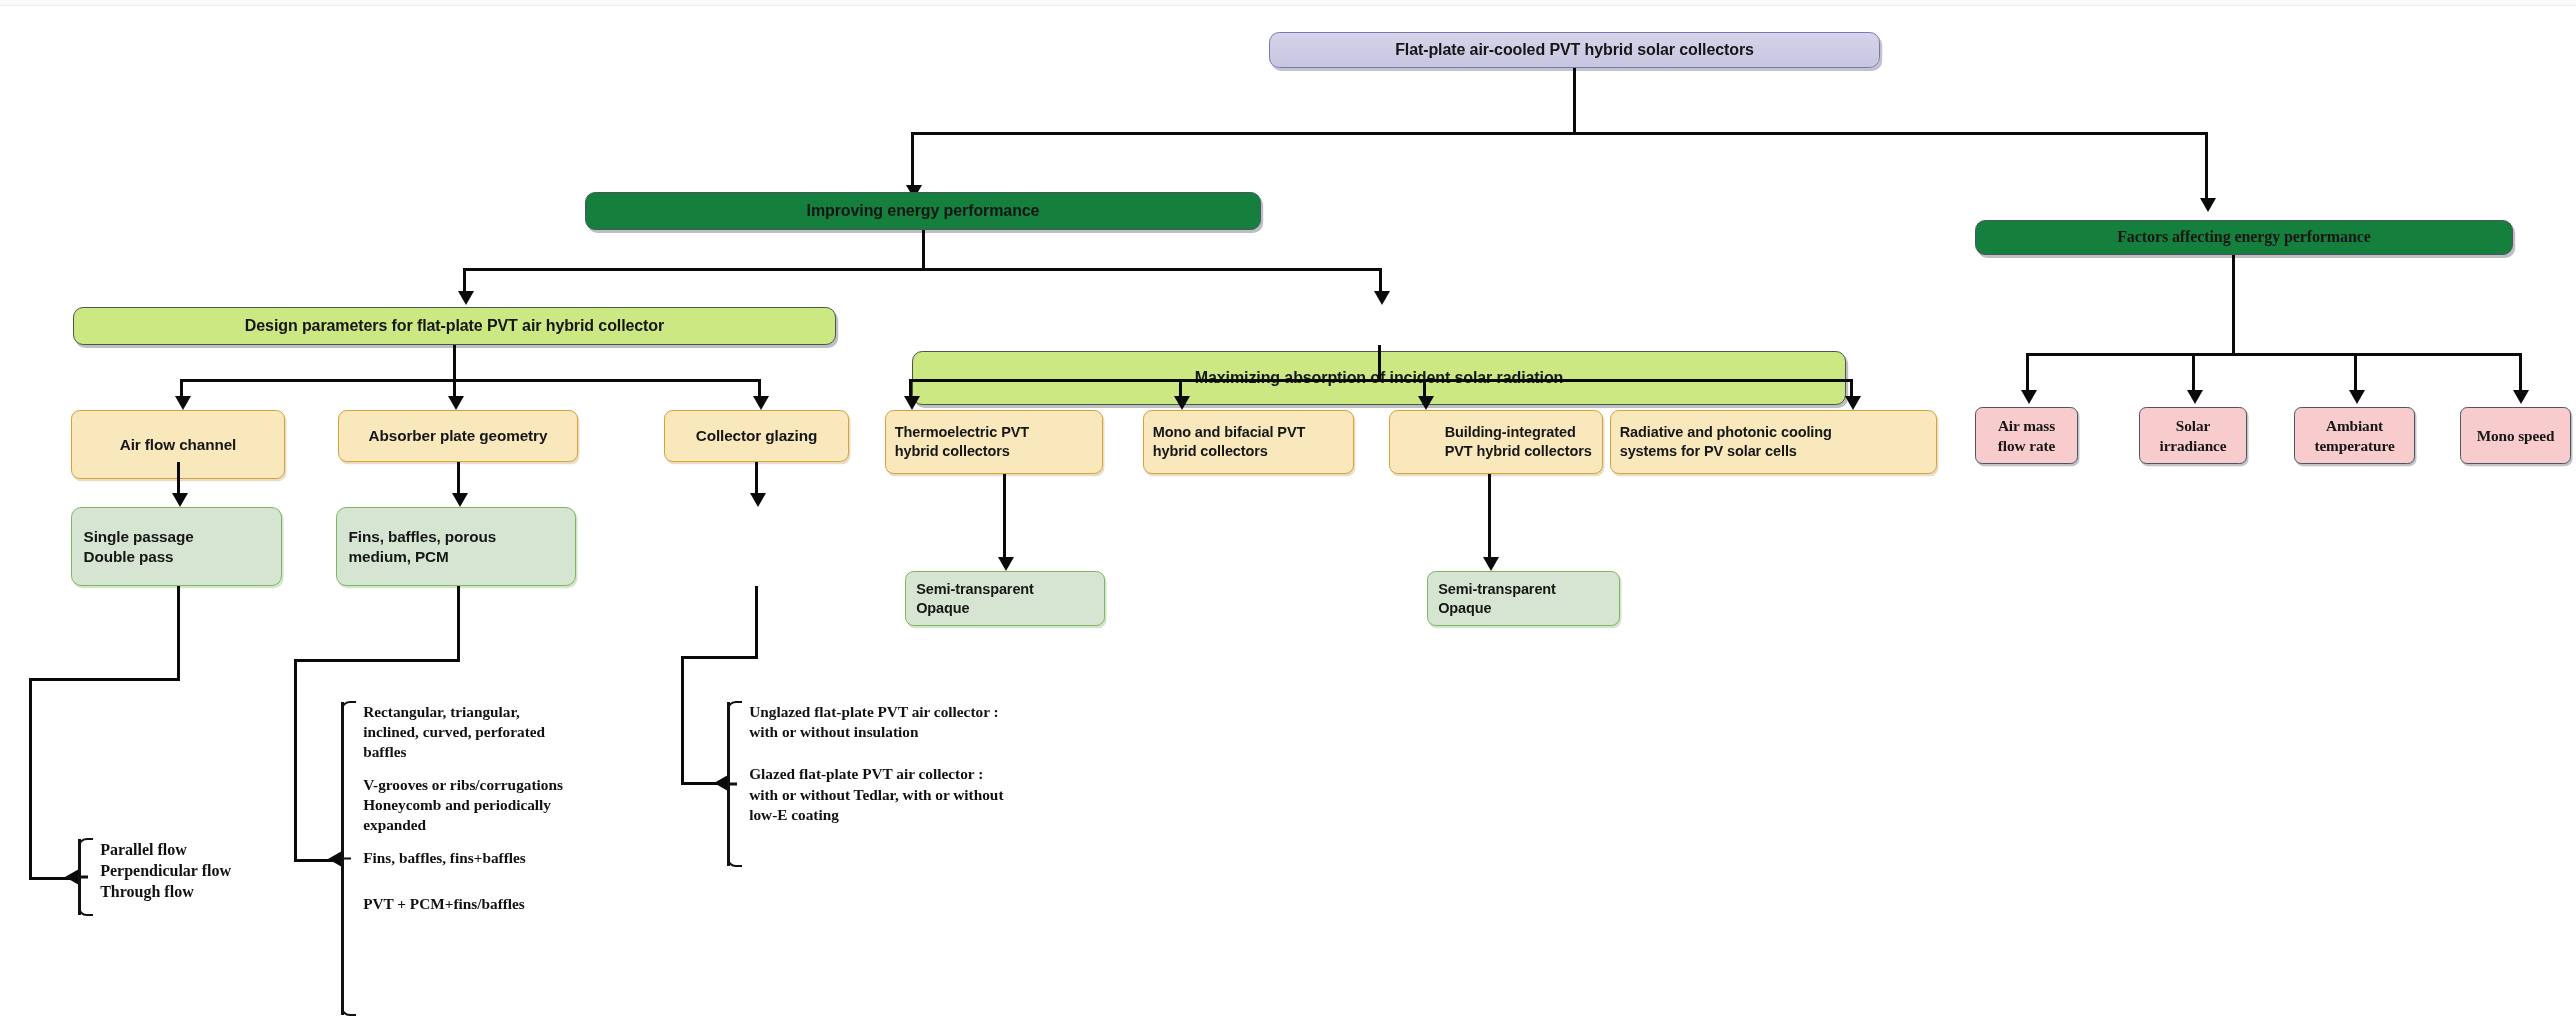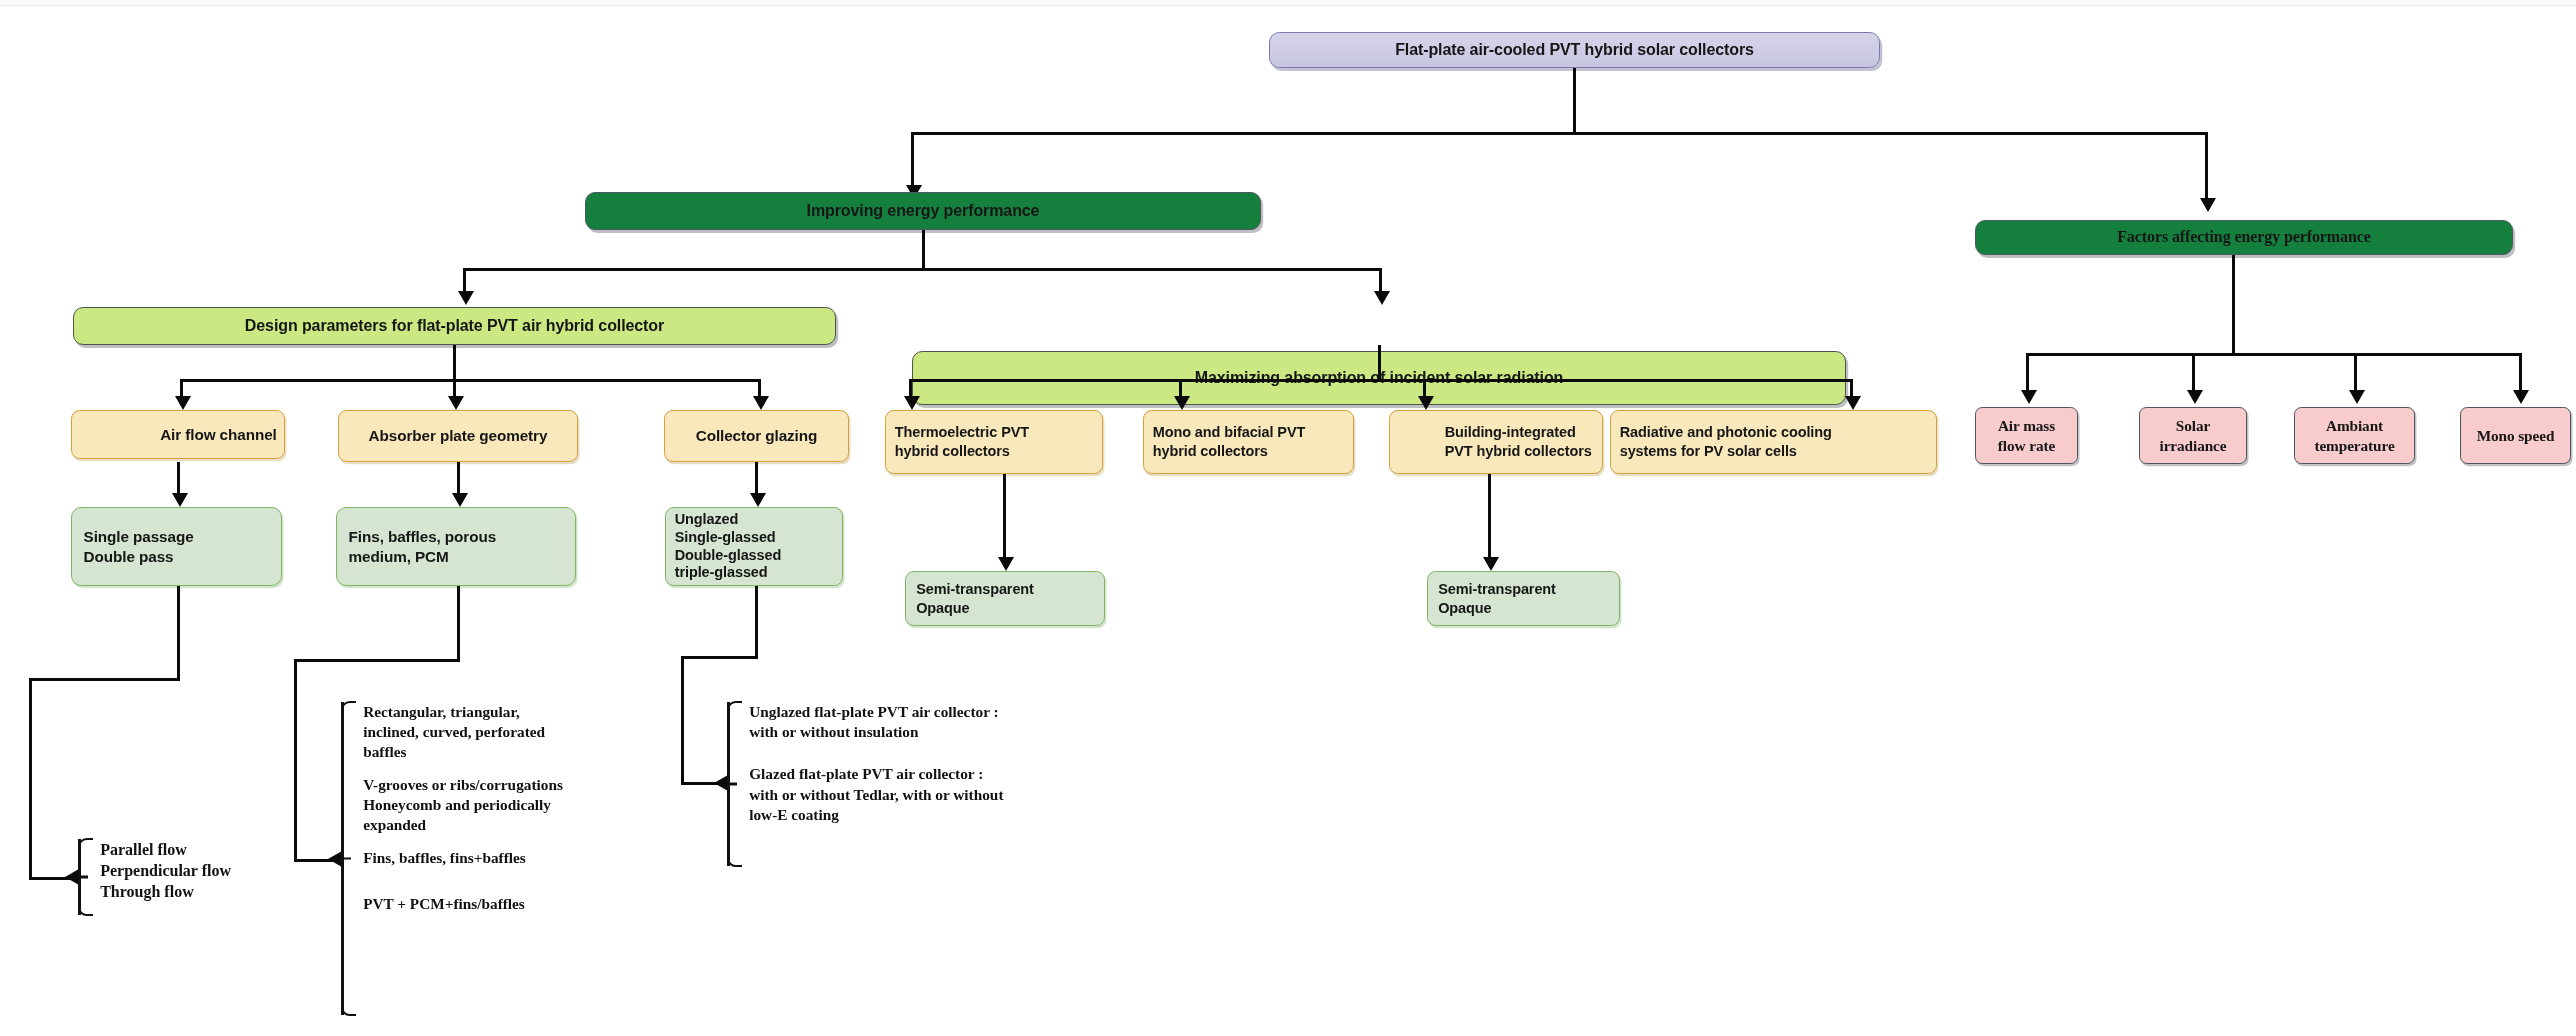--- a/index.html
+++ b/index.html
@@ -95,21 +95,21 @@
 
   <div class="ln-v" style="left:453px;top:345px;height:36px;"></div>
   <div class="ln-h" style="left:180px;top:379px;width:580px;"></div>
   <div class="ln-v" style="left:180px;top:379px;height:22px;"></div>
   <div class="arrow" style="left:175px;top:396px;"></div>
   <div class="ln-v" style="left:453px;top:379px;height:22px;"></div>
   <div class="arrow" style="left:448px;top:396px;"></div>
   <div class="ln-v" style="left:758px;top:379px;height:22px;"></div>
   <div class="arrow" style="left:753px;top:396px;"></div>
 
-  <div class="node center tan sans" style="left:71px;top:410px;width:214px;height:49px;font-size:15.3px;padding:0 7.3px;border-radius:8.7px;text-align:right;">
+  <div class="node center tan sans" style="left:71px;top:410px;width:214px;height:69px;font-size:15.3px;padding:0 7.3px;border-radius:8.7px;">
     <span class="lbl">Air flow channel</span>
   </div>
   <div class="node center tan sans" style="left:338px;top:410px;width:240px;height:52px;font-size:15.3px;padding:0 7.3px;border-radius:8.7px;">
     <span class="lbl">Absorber plate geometry</span>
   </div>
   <div class="node center tan sans" style="left:664px;top:410px;width:185px;height:52px;font-size:15.3px;padding:0 7.3px;border-radius:8.7px;">
     <span class="lbl">Collector glazing</span>
   </div>
 
   <div class="ln-v" style="left:177px;top:462px;height:35px;"></div>
@@ -126,28 +126,20 @@
     </span>
   </div>
 
   <div class="node left lgreen sans" style="left:336px;top:507px;width:240px;height:79px;font-size:15.3px;padding:0 11.6px;border-radius:10.2px;">
     <span class="lbl">
       <span class="ln">Fins, baffles, porous</span>
       <span class="ln">medium, PCM</span>
     </span>
   </div>
 
-  <div class="node left lgreen sans" style="left:665px;top:507px;width:178px;height:79px;font-size:14.5px;padding:0 8.7px;border-radius:8.7px;">
-    <span class="lbl" style="line-height:1.22;">
-      <span class="ln">Unglazed</span>
-      <span class="ln">Single-glassed</span>
-      <span class="ln">Double-glassed</span>
-      <span class="ln">triple-glassed</span>
-    </span>
-  </div>
 
   <div class="ln-v" style="left:1378px;top:345px;height:36px;"></div>
   <div class="ln-h" style="left:909px;top:379px;width:944px;"></div>
   <div class="ln-v" style="left:909px;top:379px;height:22px;"></div>
   <div class="arrow" style="left:904px;top:396px;"></div>
   <div class="ln-v" style="left:1179px;top:379px;height:22px;"></div>
   <div class="arrow" style="left:1174px;top:396px;"></div>
   <div class="ln-v" style="left:1423px;top:379px;height:22px;"></div>
   <div class="arrow" style="left:1418px;top:396px;"></div>
   <div class="ln-v" style="left:1850px;top:379px;height:22px;"></div>

